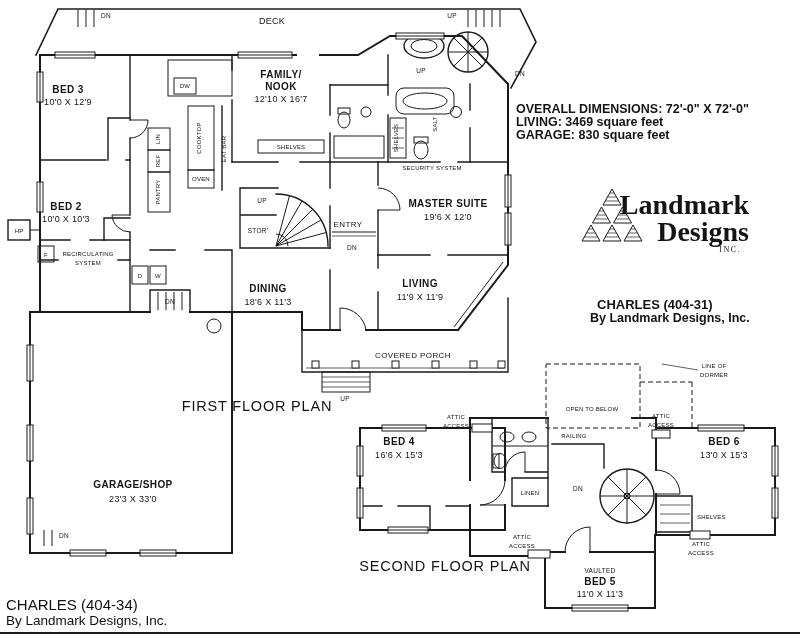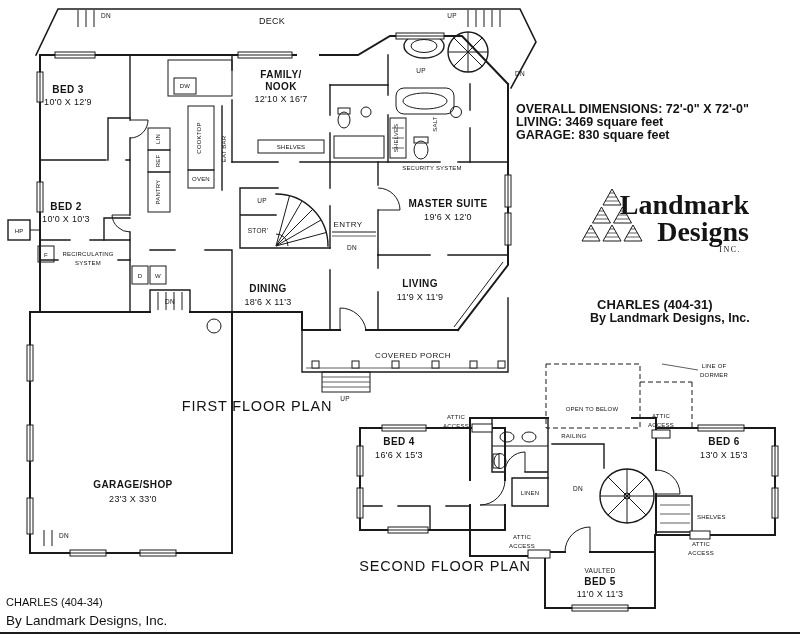--- a/index.html
+++ b/index.html
@@ -17,21 +17,21 @@
   .rm{font:700 10px "Liberation Sans",sans-serif;letter-spacing:.4px;text-anchor:middle;}
   .dm{font:400 9px "Liberation Sans",sans-serif;letter-spacing:.3px;text-anchor:middle;}
   .md{font:400 8px "Liberation Sans",sans-serif;letter-spacing:.4px;text-anchor:middle;}
   .sm{font:400 6.5px "Liberation Sans",sans-serif;letter-spacing:.3px;text-anchor:middle;}
   .xs{font:400 6px "Liberation Sans",sans-serif;letter-spacing:.2px;text-anchor:middle;}
   .tt{font:400 14.5px "Liberation Sans",sans-serif;letter-spacing:.8px;text-anchor:middle;}
   .info{font:700 12.5px "Liberation Sans",sans-serif;text-anchor:start;}
   .pid{font:700 13px "Liberation Sans",sans-serif;text-anchor:start;}
   .brandname{font:700 28px "Liberation Serif",serif;text-anchor:end;}
   .inc{font:400 8px "Liberation Serif",serif;letter-spacing:1.5px;text-anchor:end;}
-  .footer-plan{position:absolute;left:6px;top:596px;font-size:11px;color:#111;}
+  .footer-plan{position:absolute;left:6px;top:596px;font-size:15px;color:#111;}
   .footer-by{position:absolute;left:6px;top:613px;font-size:13.5px;color:#111;}
   .bottom-rule{position:absolute;left:0;right:0;top:632px;height:2px;background:#1a1a1a;}
 </style>
 </head>
 <body>
 
 <div class="stage">
 <svg width="800" height="638" viewBox="0 0 800 638">
 
   <g>

